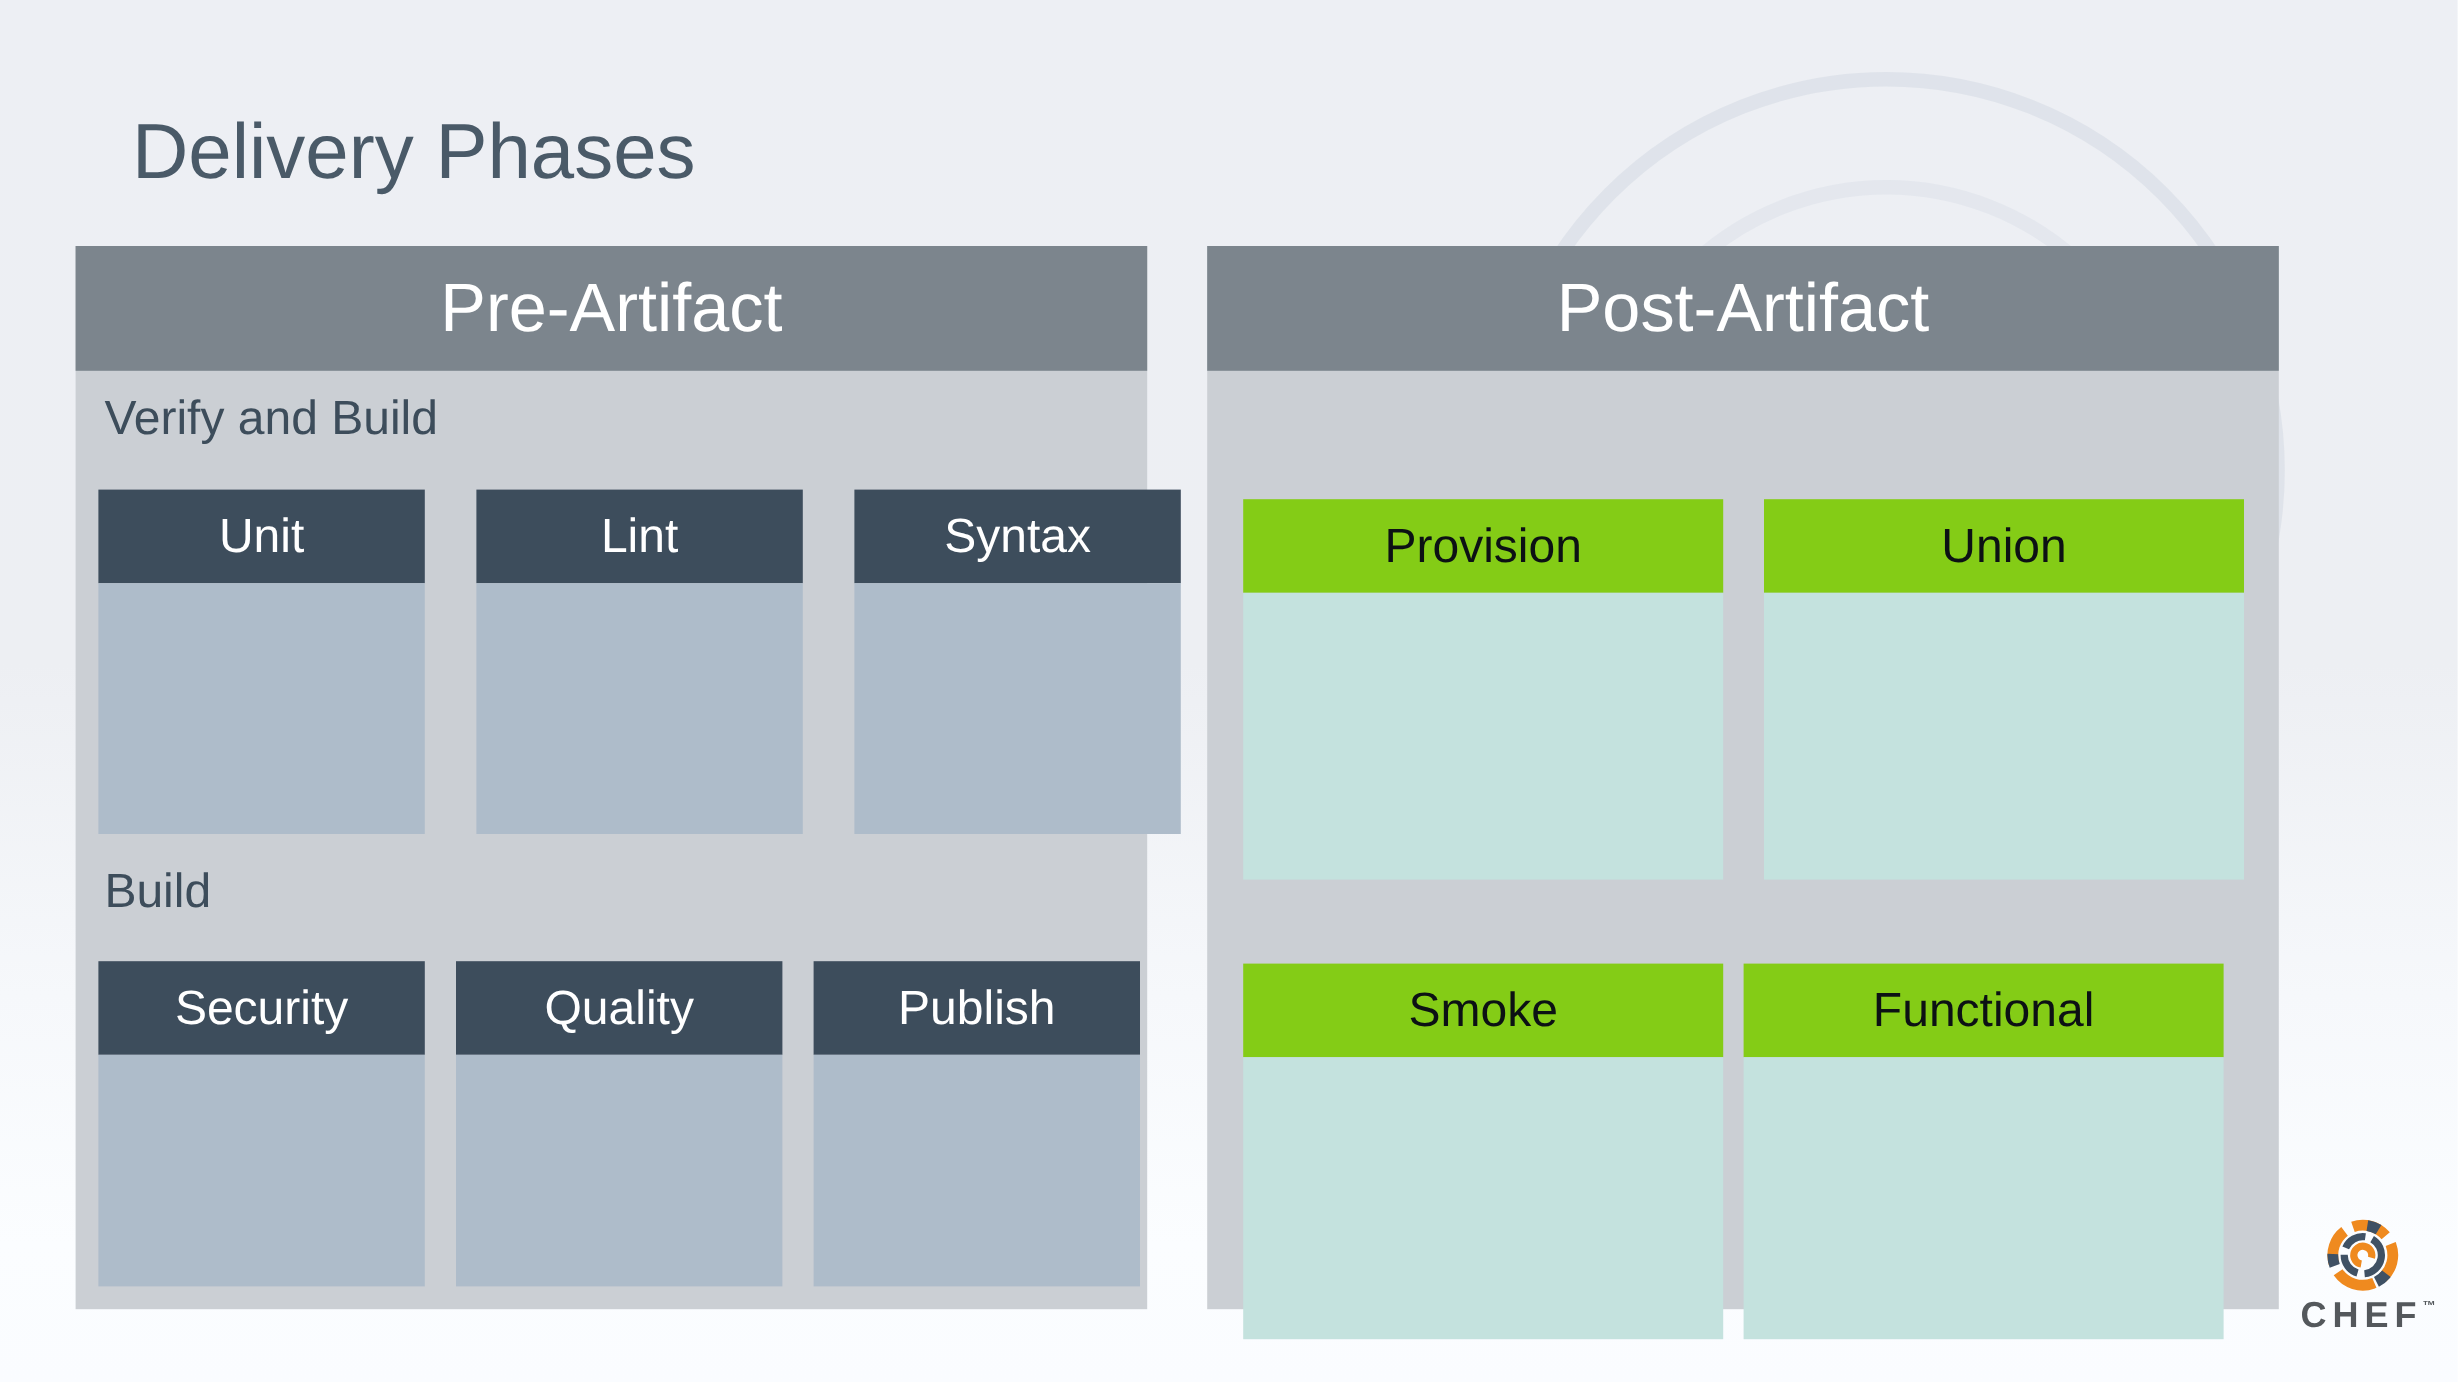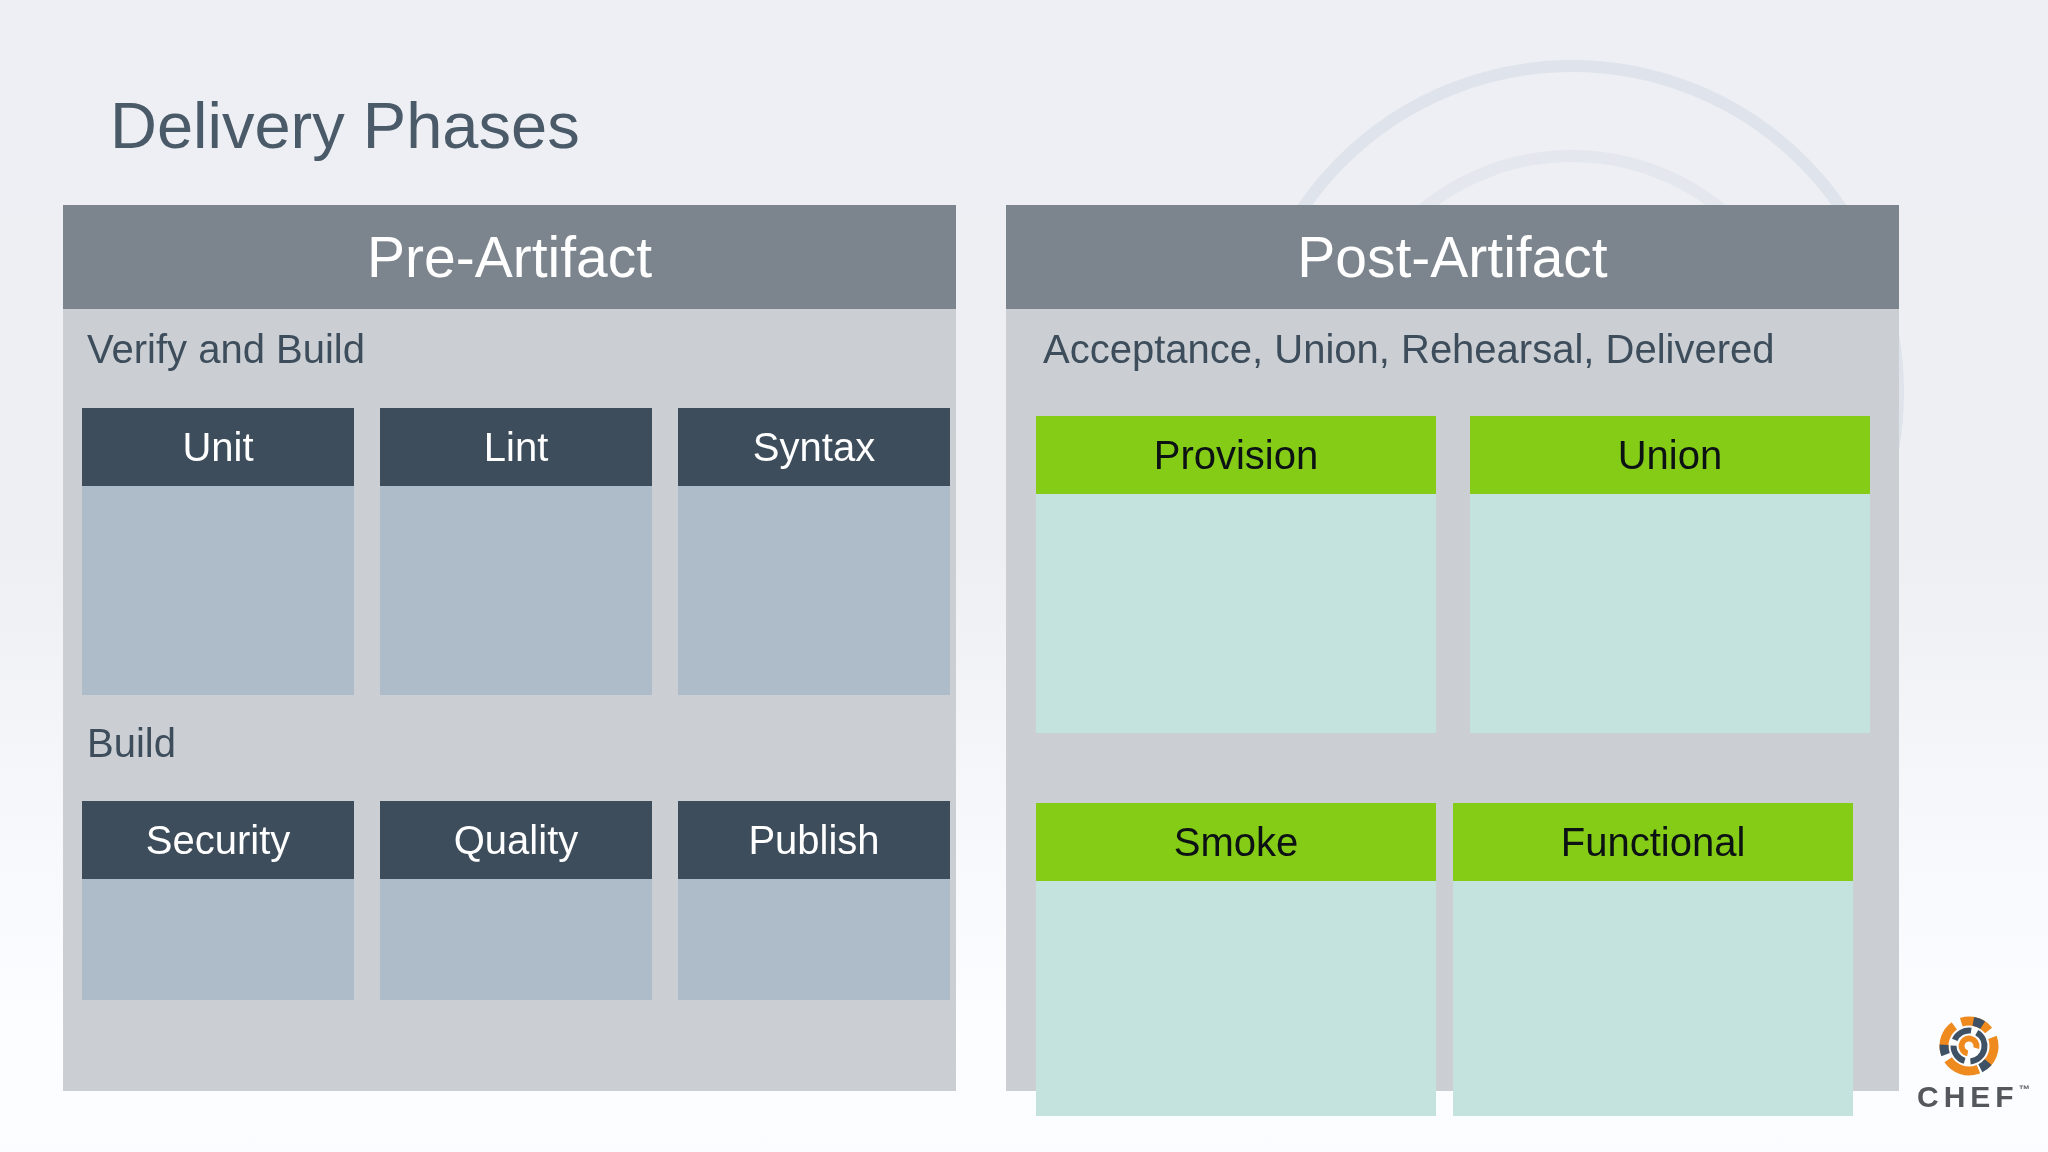--- a/index.html
+++ b/index.html
@@ -67,30 +67,30 @@
     z-index: 3;
   }
   .panel.pre  .section-label.first  { left: 24px; top: 122px; }
   .panel.pre  .section-label.second { left: 24px; top: 516px; }
   .panel.post .section-label.first  { left: 37px; top: 122px; }
 
   .cell-row {
     position: absolute;
     display: flex;
   }
-  .panel.pre  .cell-row.row1 { left: 19px; top: 203px; gap: 26px; }
+  .panel.pre  .cell-row.row1 { left: 19px; top: 203px; gap: 43px; }
   .panel.pre  .cell-row.row2 { left: 19px; top: 596px; gap: 26px; }
   .panel.post .cell-row.row1 { left: 30px; top: 211px; gap: 34px; }
   .panel.post .cell-row.row2 { left: 30px; top: 554px; gap: 17px; margin-top: 44px; }
 
   .cell { display: flex; flex-direction: column; }
   .panel.pre  .cell { width: 272px; }
   .panel.post .cell { width: 400px; }
   .panel.pre  .cell-row.row1 .cell { height: 287px; }
-  .panel.pre  .cell-row.row2 .cell { height: 199px; border-radius: 16px; }
+  .panel.pre  .cell-row.row2 .cell { height: 271px; border-radius: 16px; }
   .panel.post .cell-row.row1 .cell { height: 317px; }
   .panel.post .cell-row.row2 .cell { height: 313px; }
 
   .cell-title {
     height: 78px;
     line-height: 78px;
     text-align: center;
     font-size: 40px;
     white-space: nowrap;
   }
@@ -162,21 +162,20 @@
       <div class="cell">
         <div class="cell-title">Publish</div>
         <div class="cell-body"></div>
       </div>
     </div>
   </div>
 
   <div class="panel post">
     <div class="panel-header">Post-Artifact</div>
 
-    <div class="section-label first">Acceptance, Union, Rehearsal, Delivered</div>
     <div class="cell-row row1">
       <div class="cell">
         <div class="cell-title">Provision</div>
         <div class="cell-body"></div>
       </div>
       <div class="cell">
         <div class="cell-title">Union</div>
         <div class="cell-body"></div>
       </div>
     </div>

